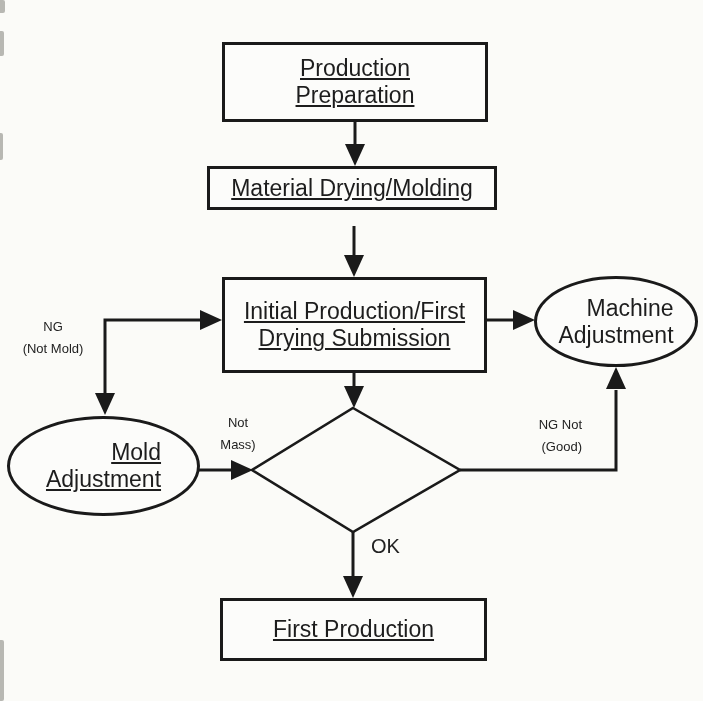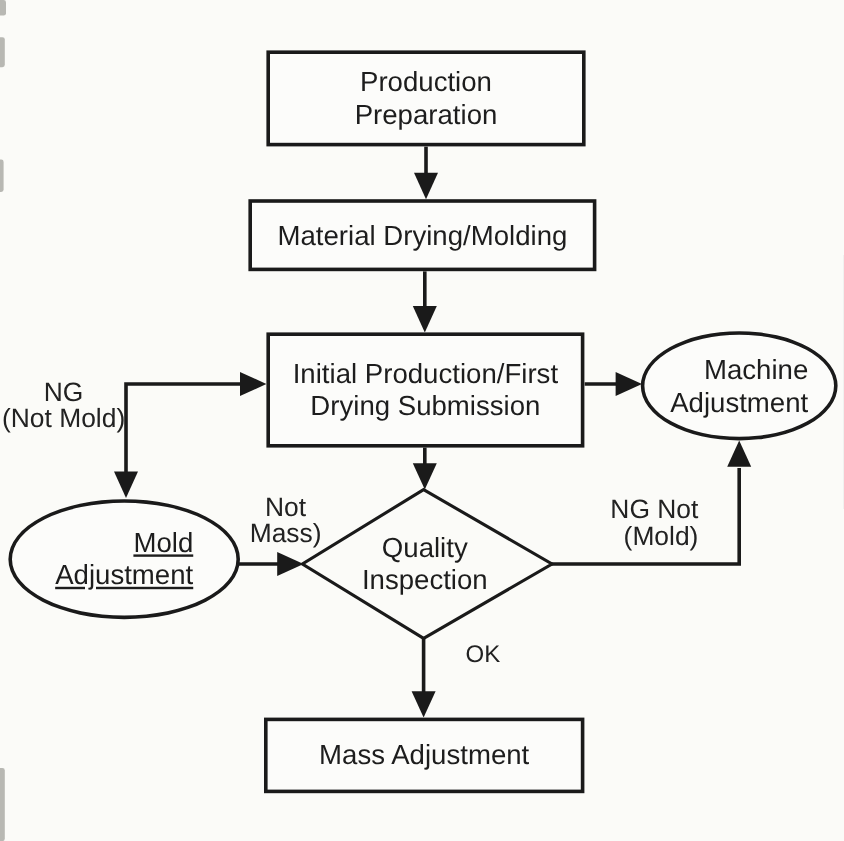--- a/index.html
+++ b/index.html
@@ -9,28 +9,28 @@
     font-family:"Liberation Sans", sans-serif;
     color:#1d1d1d;
   }
   .layer{position:absolute;left:0;top:0;width:703px;height:701px;}
   svg{display:block;}
   .node{
     position:absolute;display:flex;align-items:center;justify-content:center;
     text-align:center;font-size:23px;line-height:27px;color:#1d1d1d;
     background:#fcfcfa;box-sizing:border-box;
   }
-  .rect-node{border:3px solid #1a1a1a;}
+  .rect-node{border:3px solid #1a1a1a;text-decoration:underline;}
   .ellipse-node{border:3px solid #1a1a1a;border-radius:50%;text-align:right;}
   .diamond-text{
     position:absolute;display:flex;align-items:center;justify-content:center;
     text-align:center;font-size:23px;line-height:27px;
   }
   .edge-label{
-    position:absolute;font-size:22px;line-height:22px;color:#222;
+    position:absolute;font-size:13px;line-height:22px;color:#222;
     white-space:nowrap;
   }
   .centered{text-align:center;}
   .scan-mark{position:absolute;background:rgba(90,90,84,0.42);border-radius:0 2px 2px 0;}
   #mark-a{left:0;top:0;width:5px;height:13px;}
   #mark-b{left:0;top:31px;width:4px;height:25px;}
   #mark-c{left:0;top:133px;width:3px;height:27px;}
   #mark-d{left:0;top:640px;width:4px;height:61px;}
 </style>
 </head>
@@ -72,40 +72,34 @@
     </g>
   </svg>
 
   <div class="node rect-node" style="left:222px;top:42px;width:266px;height:80px;">
     <div>
       <div>Production</div>
       <div>Preparation</div>
     </div>
   </div>
 
-  <div class="node rect-node" style="left:207px;top:166px;width:290px;height:60px;">
+  <div class="node rect-node" style="left:207px;top:166px;width:290px;height:44px;">
     <div>Material Drying/Molding</div>
   </div>
 
   <div class="node rect-node" style="left:222px;top:277px;width:265px;height:96px;">
     <div>
       <div>Initial Production/First</div>
       <div>Drying Submission</div>
     </div>
   </div>
 
-  <div class="diamond-text" style="left:281px;top:438px;width:146px;height:64px;">
-    <div>
-      <div>Quality</div>
-      <div>Inspection</div>
-    </div>
-  </div>
 
   <div class="node rect-node" style="left:220px;top:598px;width:267px;height:63px;">
-    <div>Mass Adjustment</div>
+    <div>First Production</div>
   </div>
 
   <div class="node ellipse-node" style="left:7px;top:416px;width:193px;height:100px;text-decoration:underline;">
     <div>
       <div>Mold</div>
       <div>Adjustment</div>
     </div>
   </div>
 
   <div class="node ellipse-node" style="left:534px;top:276px;width:164px;height:91px;">
@@ -120,23 +114,23 @@
     <div>(Not Mold)</div>
   </div>
 
   <div class="edge-label centered" style="left:196px;top:412px;width:84px;text-align:center;">
     <div>Not</div>
     <div>Mass)</div>
   </div>
 
   <div class="edge-label" style="left:487px;top:414px;width:95px;text-align:right;">
     <div>NG Not</div>
-    <div>(Mold)</div>
+    <div>(Good)</div>
   </div>
 
-  <div class="edge-label" style="left:388px;top:535px;width:44px;font-size:20px;">OK</div>
+  <div class="edge-label" style="left:371px;top:535px;width:44px;font-size:20px;">OK</div>
 
   <div class="scan-mark" id="mark-a"></div>
   <div class="scan-mark" id="mark-b"></div>
   <div class="scan-mark" id="mark-c"></div>
   <div class="scan-mark" id="mark-d"></div>
 
 </div>
 
 </body></html>

